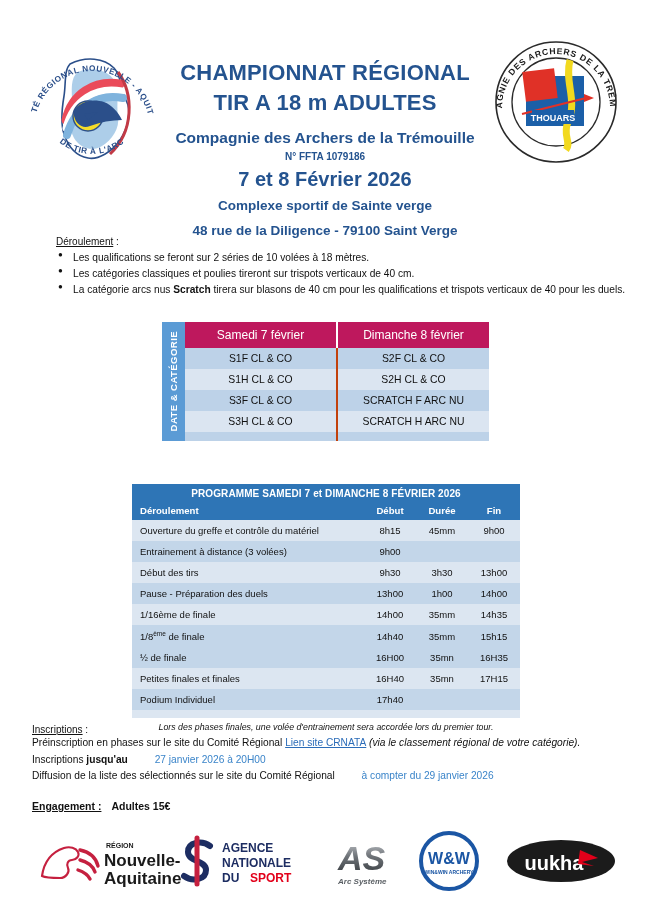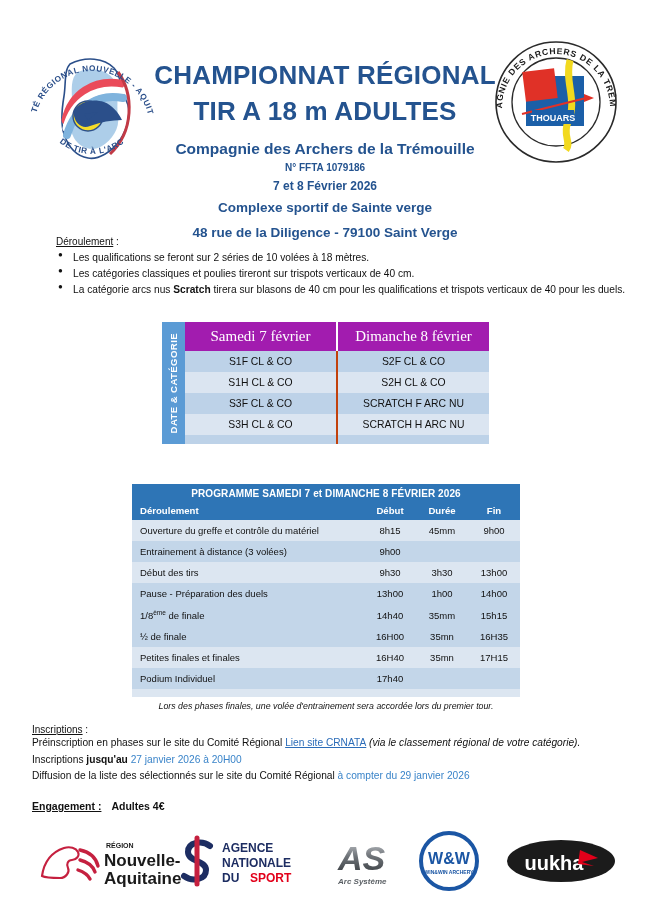--- a/index.html
+++ b/index.html
@@ -37,41 +37,41 @@
     height: 128px;
   }
   .title-block {
     position: absolute;
     left: 130px;
     top: 58px;
     width: 390px;
     text-align: center;
   }
   .title-main {
-    font-size: 26px;
+    font-size: 22px;
     font-weight: bold;
     color: #24538f;
     letter-spacing: 0.2px;
     line-height: 1.38;
   }
   .title-sub {
     font-size: 15.5px;
     font-weight: bold;
     color: #24538f;
     margin-top: 9px;
     line-height: 1.25;
   }
   .title-ffta {
     font-size: 10px;
     font-weight: bold;
     color: #24538f;
     margin-top: 4px;
   }
   .title-date {
-    font-size: 12px;
+    font-size: 20px;
     font-weight: bold;
     color: #24538f;
     margin-top: 6px;
   }
   .title-place {
     font-size: 13.5px;
     font-weight: bold;
     color: #24538f;
     margin-top: 5px;
     line-height: 1.45;
@@ -142,25 +142,24 @@
   }
   .cat-row { display: flex; }
   .cat-row > div {
     flex: 1;
     text-align: center;
     font-size: 10.4px;
     padding: 5px 0 5px 0;
     color: #111;
   }
   .cat-row.head > div {
-    background: #a21caf;
+    background: #be185d;
     color: #ffffff;
-    font-size: 15px;
+    font-size: 12px;
     padding: 6px 0 6px 0;
-    font-family: Liberation Serif, serif;
   }
   .cat-row.head > div:first-child { border-right: 2px solid #ffffff; }
   .cat-row.d > div { background: #bdd2e8; }
   .cat-row.l > div { background: #dbe5f1; }
   .cat-row > div:first-child { border-right: 2px solid #c2410c; }
   .cat-row.filler > div { height: 9px; padding: 0; }
 
   
   .prog-wrap {
     position: absolute;
@@ -218,21 +217,21 @@
   }
   .ins-line {
     font-size: 10.2px;
     line-height: 1.62;
     color: #111;
   }
   .ins-link {
     color: #2b6cb8;
     text-decoration: underline;
   }
-  .ins-blue { color: #3a84c9; }
+  .ins-blue { color: #3a84c9; padding-left: 24px; }
   .ins-italic { font-style: italic; }
   .engagement {
     position: absolute;
     left: 32px;
     top: 800px;
     font-size: 10.5px;
     font-weight: bold;
     color: #111;
   }
   .engagement .eng-val { margin-left: 10px; }
@@ -406,20 +405,26 @@
       <td class="c-num">9h30</td>
       <td class="c-num">3h30</td>
       <td class="c-num">13h00</td>
     </tr>
     <tr class="d">
       <td class="c-label">Pause - Préparation des duels</td>
       <td class="c-num">13h00</td>
       <td class="c-num">1h00</td>
       <td class="c-num">14h00</td>
     </tr>
+    <tr class="l">
+      <td class="c-label">1/16ème de finale</td>
+      <td class="c-num">14h00</td>
+      <td class="c-num">35mm</td>
+      <td class="c-num">14h35</td>
+    </tr>
     <tr class="d">
       <td class="c-label"><span>1/8</span><sup>ème</sup><span> de finale</span></td>
       <td class="c-num">14h40</td>
       <td class="c-num">35mm</td>
       <td class="c-num">15h15</td>
     </tr>
     <tr class="d">
       <td class="c-label">½ de finale</td>
       <td class="c-num">16H00</td>
       <td class="c-num">35mn</td>
@@ -457,21 +462,21 @@
   </div>
   <div class="ins-line">
     <span>Inscriptions </span><b>jusqu'au</b><span class="ins-blue"> 27 janvier 2026 à 20H00</span>
   </div>
   <div class="ins-line">
     <span>Diffusion de la liste des sélectionnés sur le site du Comité Régional </span><span class="ins-blue">à compter du 29 janvier 2026</span>
   </div>
 </div>
 
 <div class="engagement">
-  <u>Engagement :</u><span class="eng-val">Adultes 4€</span>
+  <u>Engagement :</u><span class="eng-val">Adultes 15€</span>
 </div>
 
 <div class="footer">
 
   <div class="flogo ans-logo">
     <svg viewBox="0 0 122 58" width="122" height="58" aria-hidden="true">
       <path d="M30,14 C22,8 8,10 8,20 C8,30 26,28 26,38 C26,48 12,50 4,44" fill="none" stroke="#1d2d62" stroke-width="6" stroke-linecap="round"></path>
       <path d="M17,6 L17,52" stroke="#c5203f" stroke-width="5" stroke-linecap="round"></path>
       <text x="42" y="20" font-family="Liberation Sans, sans-serif" font-size="12" font-weight="bold" fill="#1d2d62">AGENCE</text>
       <text x="42" y="35" font-family="Liberation Sans, sans-serif" font-size="12" font-weight="bold" fill="#1d2d62">NATIONALE</text>

